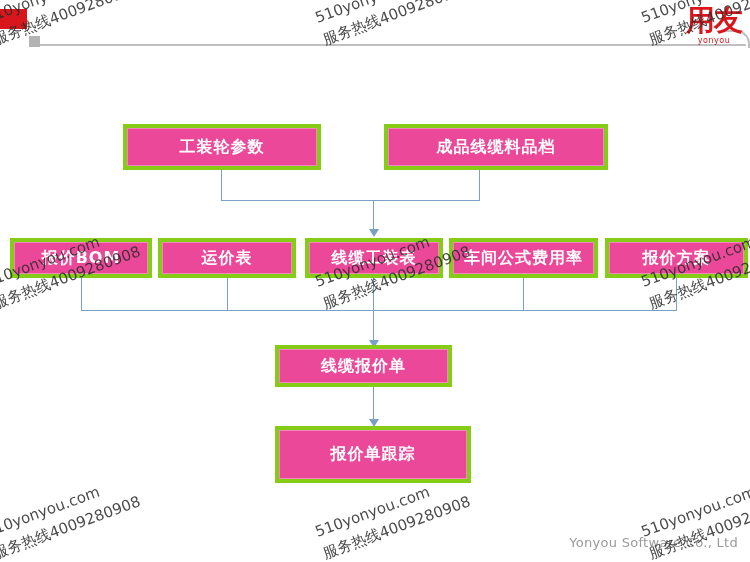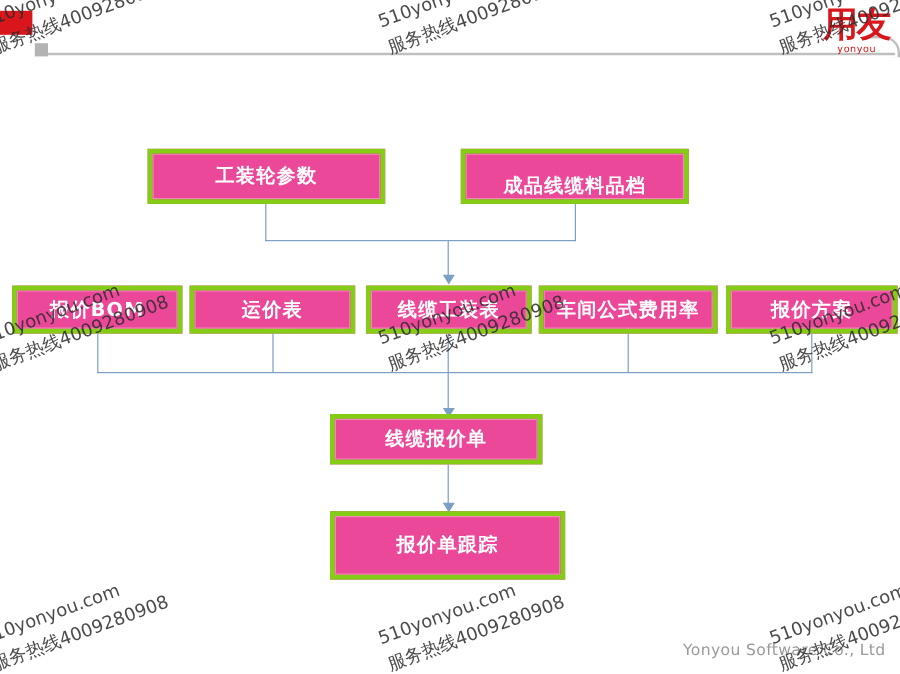--- a/index.html
+++ b/index.html
@@ -158,21 +158,21 @@
 
   <div class="brand">
     <span class="brand-cn">用友</span>
     <span class="brand-en">yonyou</span>
   </div>
 
   <div class="node" style="left:123px; top:124px; width:198px; height:46px;">
     <span>工装轮参数</span>
   </div>
 
-  <div class="node" style="left:384px; top:124px; width:190px; height:46px;align-items:flex-end;">
+  <div class="node" style="left:384px; top:124px; width:224px; height:46px;">
     <span>成品线缆料品档</span>
   </div>
 
   <div class="conn v" style="left:221px; top:170px; height:31px;"></div>
   <div class="conn h" style="left:221px; top:200px; width:152px;"></div>
 
   <div class="conn v" style="left:479px; top:170px; height:31px;"></div>
   <div class="conn h" style="left:373px; top:200px; width:107px;"></div>
 
   <div class="conn v" style="left:373px; top:200px; height:31px;"></div>

